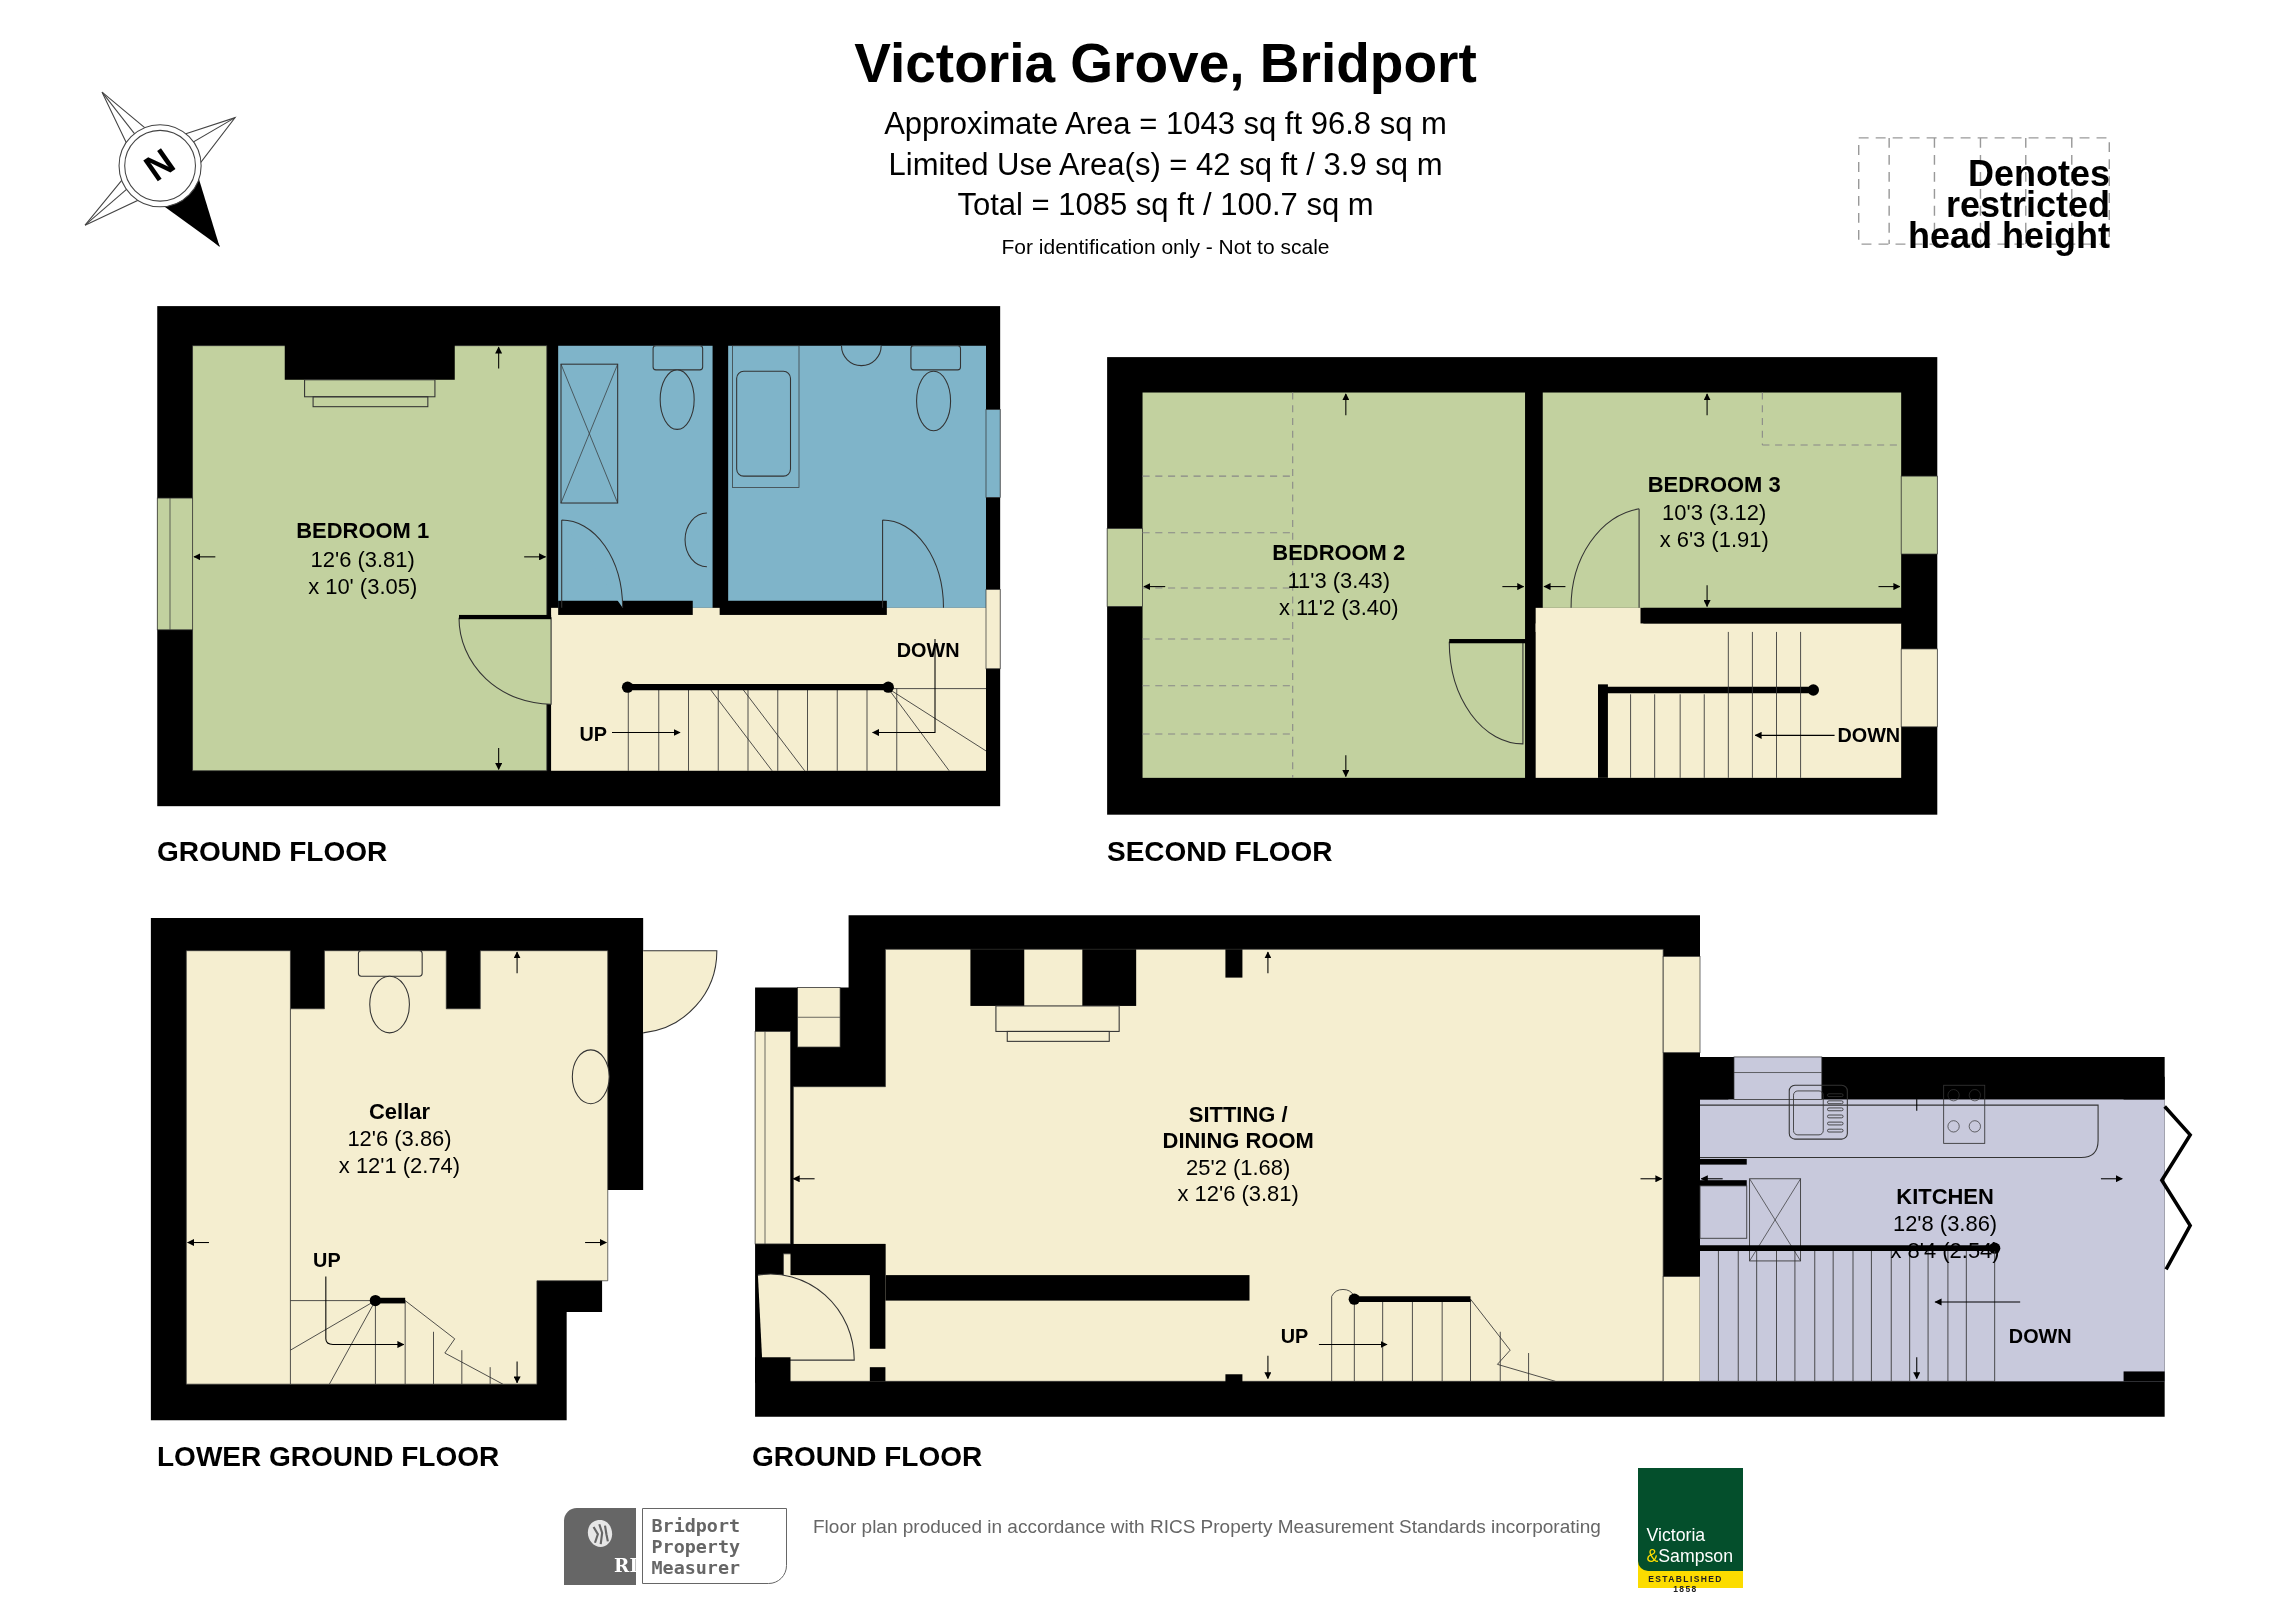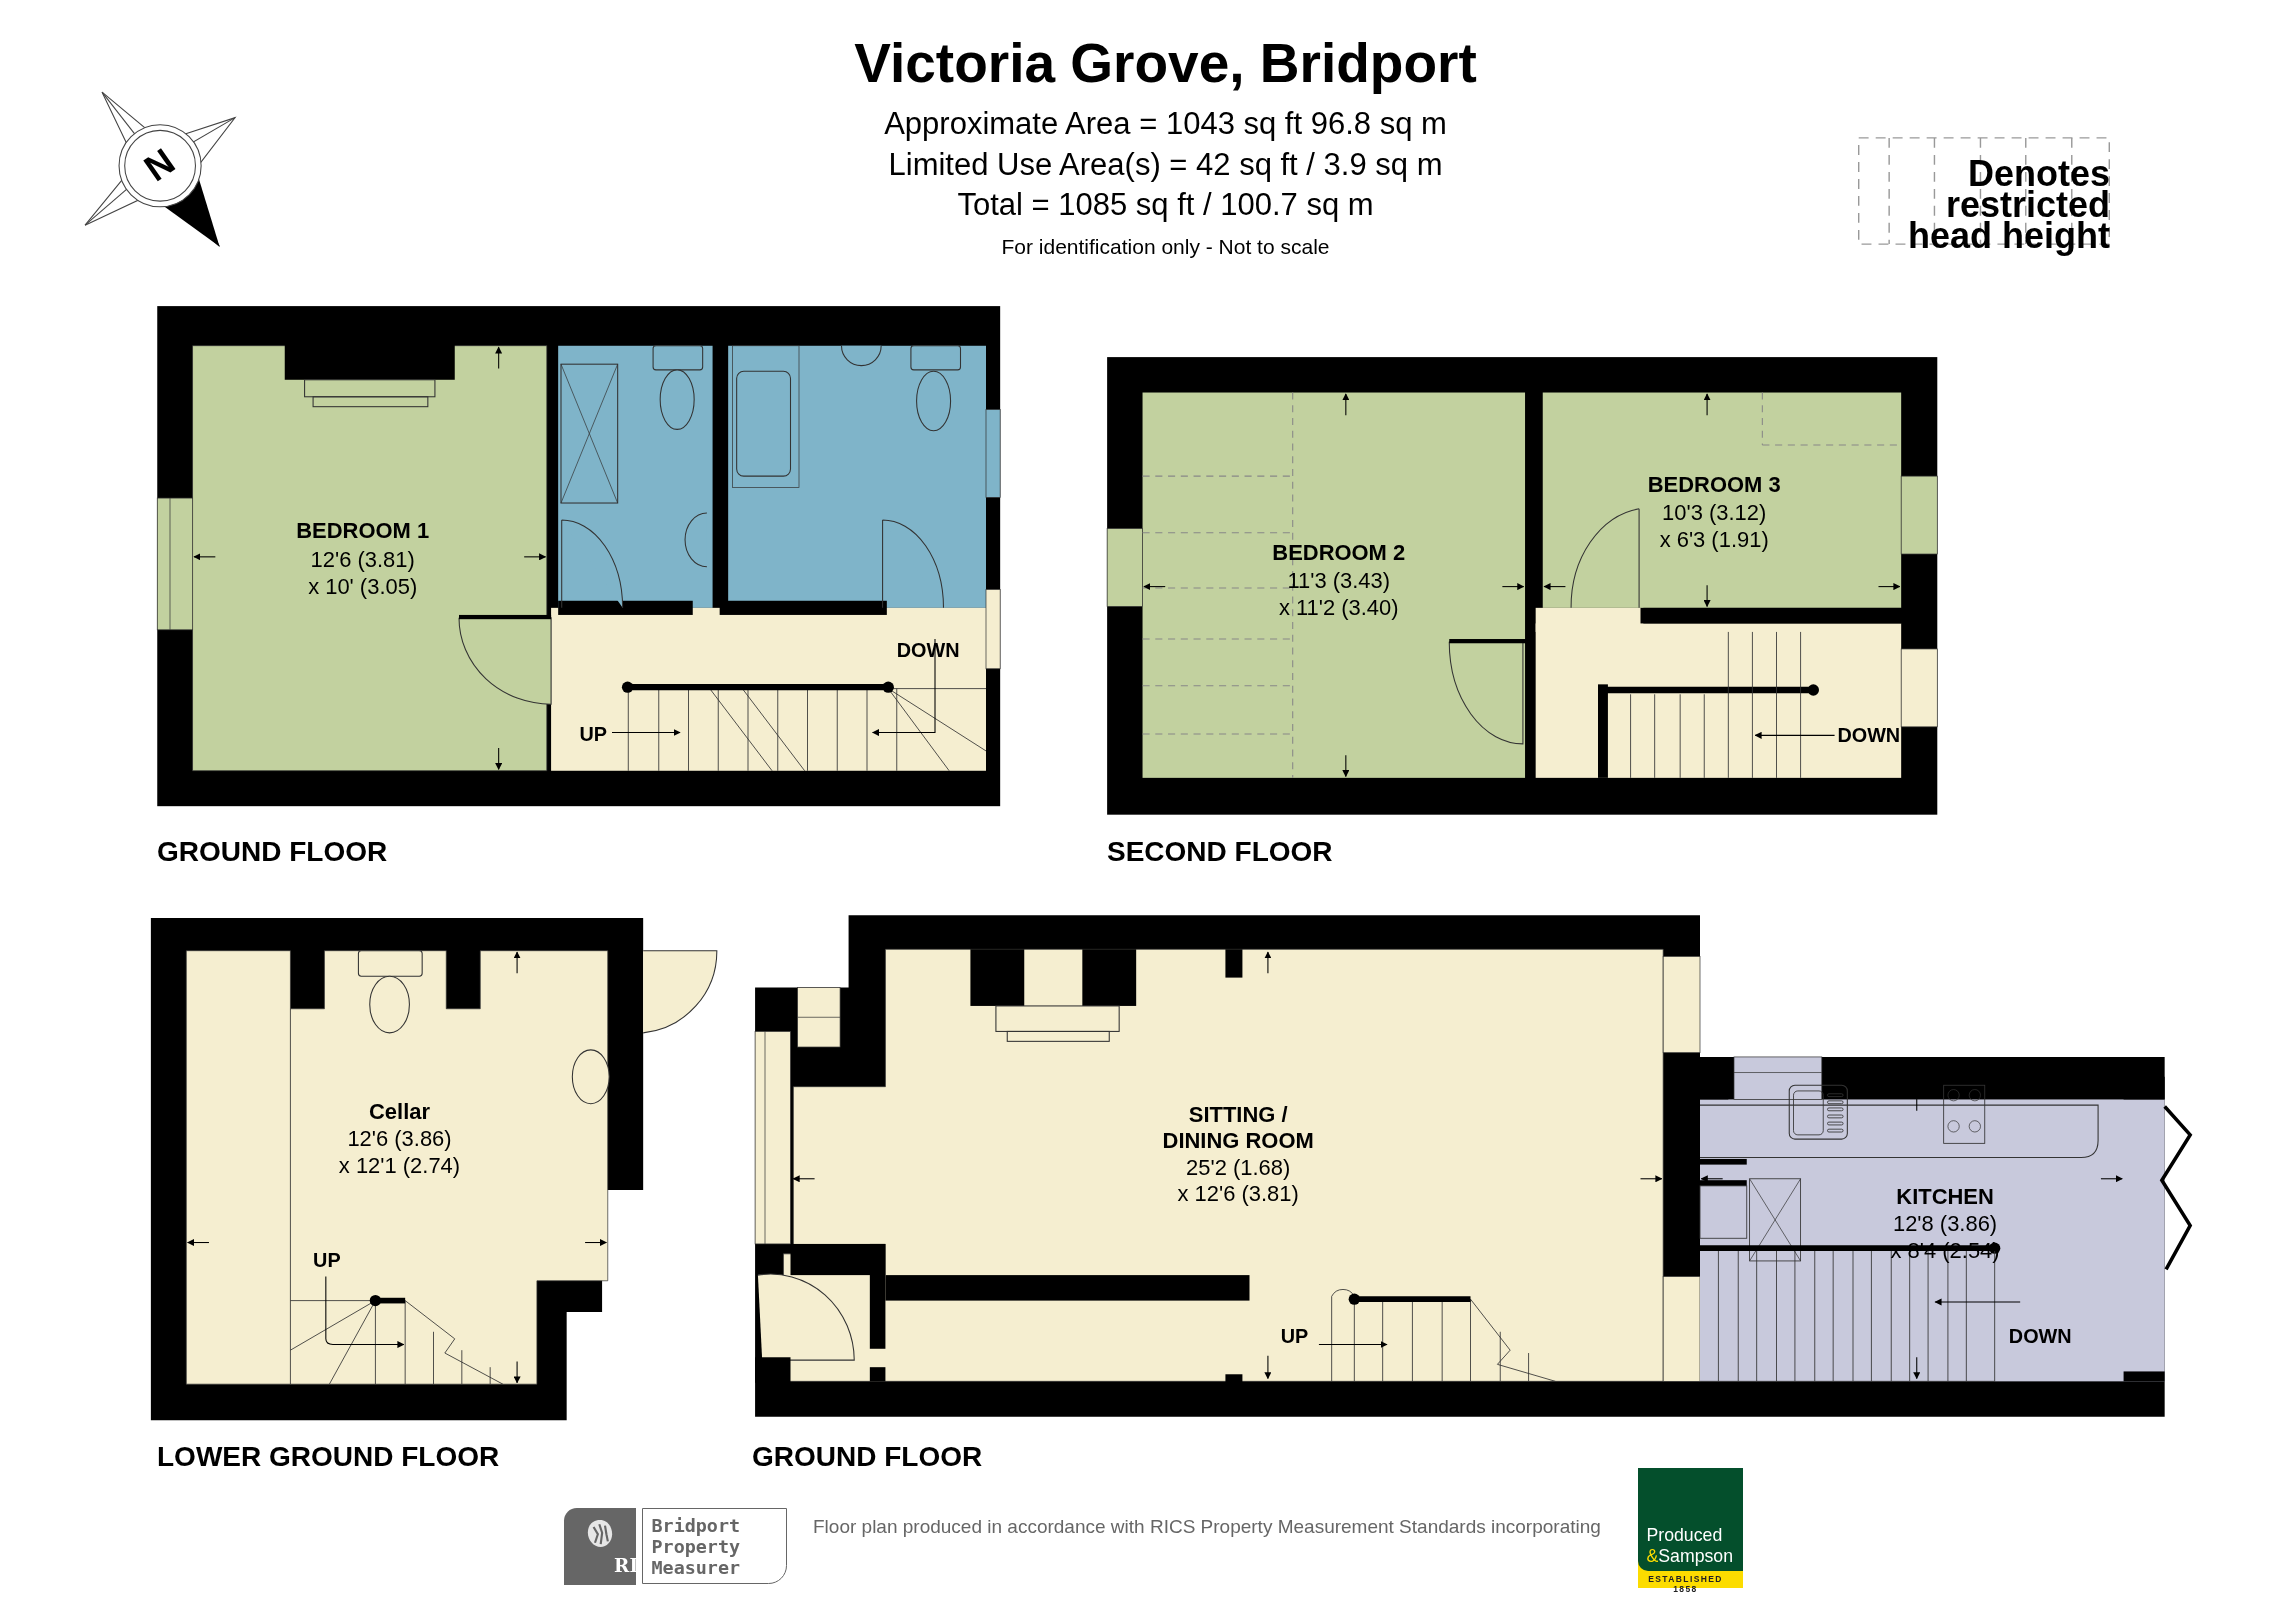--- a/index.html
+++ b/index.html
@@ -388,18 +388,18 @@
 </div>
 
 <div class="abs footer-text">
   <div>Floor plan produced in accordance with RICS Property Measurement Standards incorporating</div>
 </div>
 
 <div class="abs ss-logo">
   <div class="ss-yellow"></div>
   <div class="ss-green"></div>
   <div class="ss-name">
-    <div>Produced</div>
+    <div>Victoria</div>
     <div><span class="ss-amp">&amp;</span><span>Sampson</span></div>
   </div>
   <div class="ss-est">ESTABLISHED 1858</div>
 </div>
 
 
 </body></html>

